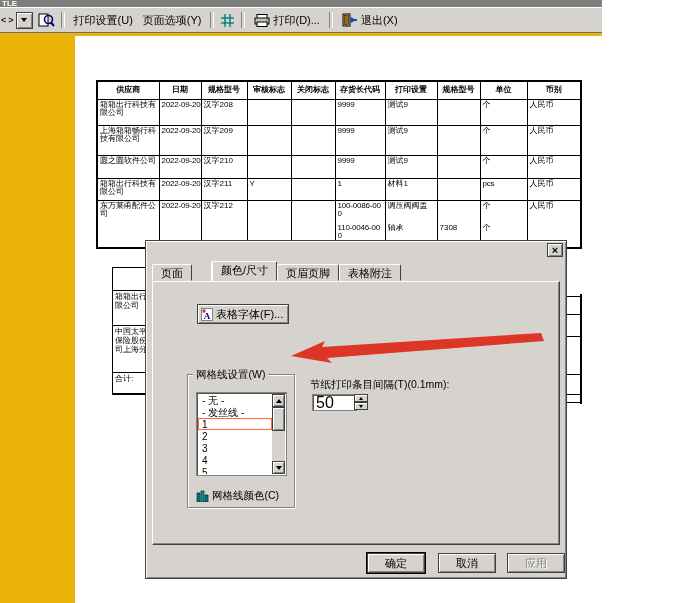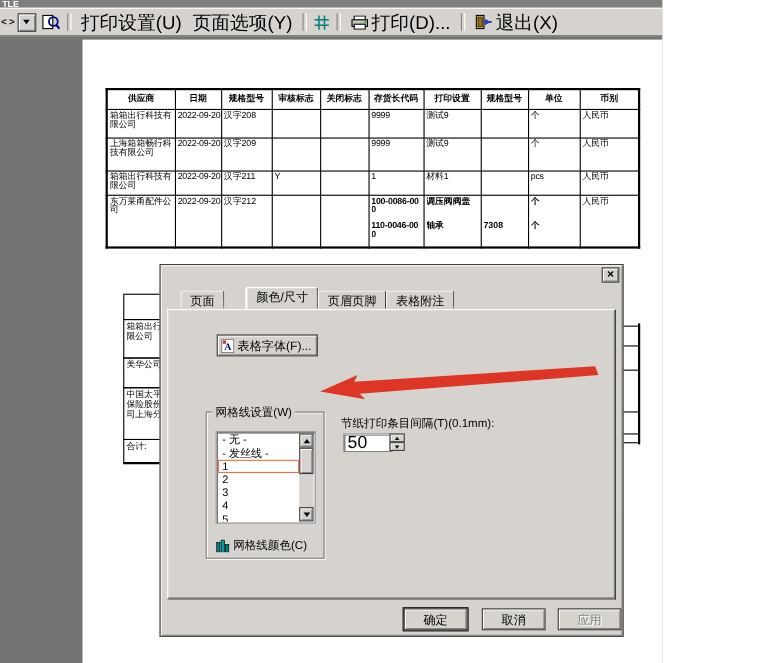--- a/index.html
+++ b/index.html
@@ -1,67 +1,67 @@
 <!DOCTYPE html>
 <html><head>
 <meta charset="utf-8">
 <style>
   html,body{margin:0;padding:0;}
   body{font-family:"Liberation Sans","DejaVu Sans",sans-serif;}
-  .screen{position:relative;width:602px;height:603px;background:#737373;overflow:hidden;}
+  .screen{position:relative;width:602px;height:603px;background:#eab308;overflow:hidden;}
 
   
   .caption{position:absolute;left:0;top:0;width:700px;height:7px;background:#7e7e7e;color:#fff;
            font-size:8px;line-height:7px;padding-left:2px;overflow:hidden;font-weight:bold;}
 
   
   .toolbar{position:absolute;left:0;top:7px;width:700px;height:24px;background:#d6d3ce;
            border-top:1px solid #fff;border-bottom:1px solid #6e6e6e;
            display:flex;align-items:center;font-size:11px;color:#000;}
-  .tb-txt{background:none;border:none;font-size:17px;padding:2px 5px;color:#000;display:flex;align-items:center;gap:3px;font-family:inherit;}
+  .tb-txt{background:none;border:none;font-size:11px;padding:2px 5px;color:#000;display:flex;align-items:center;gap:3px;font-family:inherit;}
   .tb-ico{background:none;border:none;padding:1px 2px;display:flex;align-items:center;}
   .sep{width:2px;height:16px;border-left:1px solid #848484;border-right:1px solid #fff;margin:0 4px;}
   .navglyph{font-size:9px;font-weight:bold;margin:0 1px;color:#222;}
   .ddbtn{width:15px;height:15px;background:#d6d3ce;border:1px solid #404040;
          box-shadow:inset 1px 1px 0 #fff,inset -1px -1px 0 #848484;display:flex;align-items:center;justify-content:center;margin:0 3px 0 1px;}
   .tri-down{width:0;height:0;border-left:3px solid transparent;border-right:3px solid transparent;border-top:4px solid #000;}
   .tri-up{width:0;height:0;border-left:3px solid transparent;border-right:3px solid transparent;border-bottom:4px solid #000;}
 
   
   .page{position:absolute;left:75px;top:36px;width:545px;height:567px;background:#fff;}
 
   
   table.rpt{position:absolute;left:21px;top:44px;width:484px;border-collapse:collapse;table-layout:fixed;
             border:2px solid #000;}
   table.rpt td,table.rpt th{border:1px solid #000;padding:1px 2px;vertical-align:top;overflow:hidden;
             font-size:8px;line-height:1.12;font-weight:normal;text-align:left;color:#000;word-break:break-all;}
   table.rpt th{font-weight:bold;text-align:center;vertical-align:middle;font-size:8px;}
   tr.r-head{height:18px;margin-left:33px;} tr.r1{height:26px;} tr.r2{height:30px;} tr.r3{height:23px;} tr.r4{height:22px;} tr.r5{height:46px;padding-left:35px;}
   td.num{font-size:6.5px;letter-spacing:-0.2px;white-space:nowrap;}
   td.codecell{font-size:6.5px;letter-spacing:-0.2px;}
-  .sub{height:22px;overflow:hidden;font-weight:bold;}
+  .sub{height:22px;overflow:hidden;}
 
   
   .fragL{position:absolute;left:37px;top:232px;width:64px;}
   .fragL .cell{border:1px solid #000;margin-top:-1px;padding:1px 2px;font-size:8px;line-height:1.15;overflow:hidden;word-break:break-all;}
   .fr-empty{height:20px;} .fr-a{height:32px;} .fr-b{height:24px;} .fr-c{height:44px;} .fr-d{height:18px;border-bottom-width:2px !important;}
 
   
   .fragR{position:absolute;left:489px;top:258px;width:16px;height:110px;border-right:2px solid #000;}
   .fragR i{position:absolute;left:0;width:100%;height:1px;background:#000;}
 
   
   .dialog{position:absolute;left:145px;top:240px;width:420px;height:337px;background:#d6d3ce;
           border:1px solid #404040;box-shadow:inset 1px 1px 0 #fff,inset -1px -1px 0 #848484;font-size:11px;}
   .dlg-title{position:absolute;left:3px;top:3px;width:414px;height:18px;background:#000082;color:#fff;
              font-weight:bold;font-size:11px;display:flex;align-items:center;padding-left:4px;box-sizing:border-box;}
   .dlg-close{position:absolute;right:3px;top:2px;width:16px;height:14px;background:#d6d3ce;border:1px solid #404040;
              box-shadow:inset 1px 1px 0 #fff,inset -1px -1px 0 #848484;color:#000;font-size:11px;line-height:12px;
              text-align:center;font-weight:bold;padding:0;}
-  .tabs{position:absolute;left:18px;top:23px;height:17px;display:flex;align-items:flex-end;}
+  .tabs{position:absolute;left:6px;top:23px;height:17px;display:flex;align-items:flex-end;}
   .tab{height:14px;padding:1px 8px 0 8px;background:#d6d3ce;border:1px solid;border-color:#fff #404040 #d6d3ce #fff;
        border-radius:2px 2px 0 0;font-size:11px;margin-right:0;position:relative;z-index:1;}
   .tab.active{height:17px;z-index:3;box-shadow:-1px 0 0 #fff;margin-left:20px;}
   .tabpanel{position:absolute;left:6px;top:40px;width:406px;height:262px;background:#d6d3ce;
             border:1px solid;border-color:#fff #404040 #404040 #fff;box-shadow:inset -1px -1px 0 #848484;z-index:2;}
 
   .fontbtn{position:absolute;left:44px;top:22px;width:92px;height:20px;background:#d6d3ce;border:1px solid #404040;
            box-shadow:inset 1px 1px 0 #fff,inset -1px -1px 0 #848484;font-size:11px;display:flex;align-items:center;gap:3px;padding:0 3px;font-family:inherit;}
   .red-arrow{position:absolute;left:136px;top:50px;width:258px;height:32px;}
 
@@ -200,20 +200,32 @@
         <td class="num">2022-09-20</td>
         <td>汉字209</td>
         <td></td>
         <td></td>
         <td class="num">9999</td>
         <td>测试9</td>
         <td></td>
         <td>个</td>
         <td>人民币</td>
       </tr>
+      <tr class="r3">
+        <td>圆之圆软件公司</td>
+        <td class="num">2022-09-20</td>
+        <td>汉字210</td>
+        <td></td>
+        <td></td>
+        <td class="num">9999</td>
+        <td>测试9</td>
+        <td></td>
+        <td>个</td>
+        <td>人民币</td>
+      </tr>
       <tr class="r4">
         <td>箱箱出行科技有限公司</td>
         <td class="num">2022-09-20</td>
         <td>汉字211</td>
         <td>Y</td>
         <td></td>
         <td class="num">1</td>
         <td>材料1</td>
         <td></td>
         <td class="num">pcs</td>
@@ -242,21 +254,20 @@
           <div class="sub">个</div>
         </td>
         <td>人民币</td>
       </tr>
     </tbody>
       </table>
 
     <div class="fragL">
       <div class="cell fr-empty"></div>
       <div class="cell fr-a">箱箱出行科技有限公司</div>
-      <div class="cell fr-b">美华公司</div>
       <div class="cell fr-c">中国太平洋财产保险股份有限公司上海分公司</div>
       <div class="cell fr-d">合计:</div>
     </div>
 
     <div class="fragR">
       <i style="top:2px"></i>
         <i style="top:20px"></i>
         <i style="top:42px"></i>
         <i style="top:80px"></i>
         <i style="top:100px"></i>

